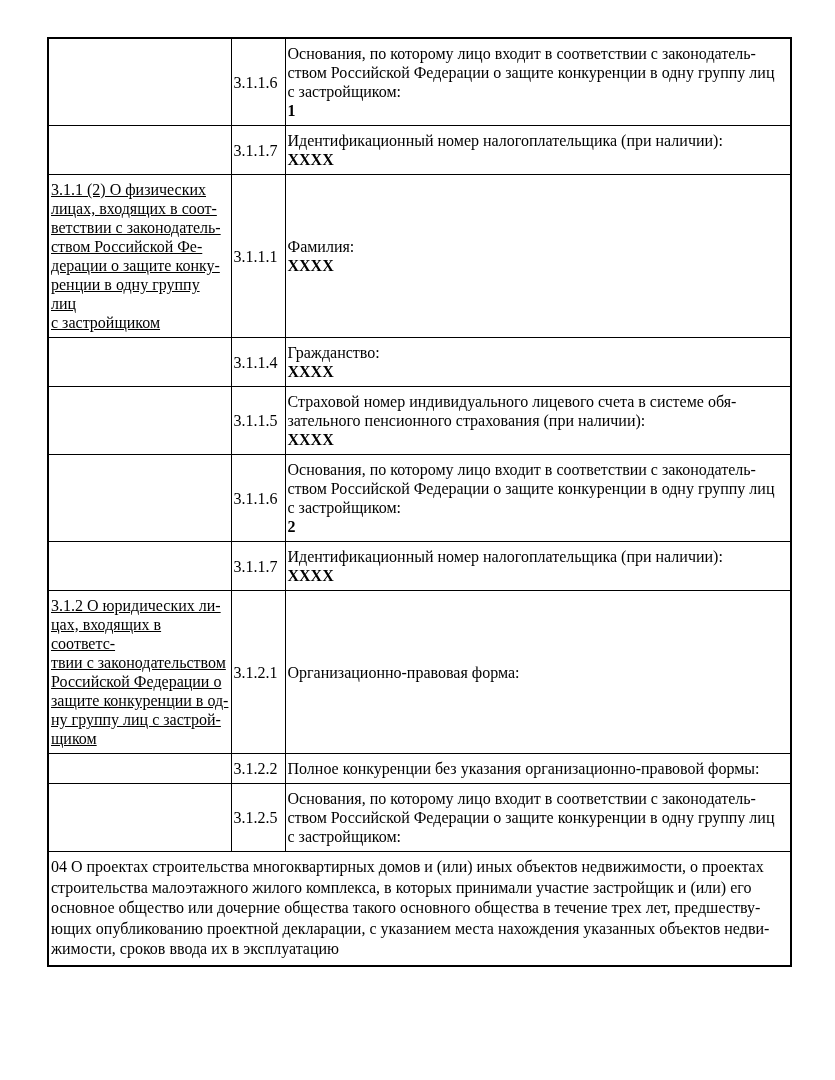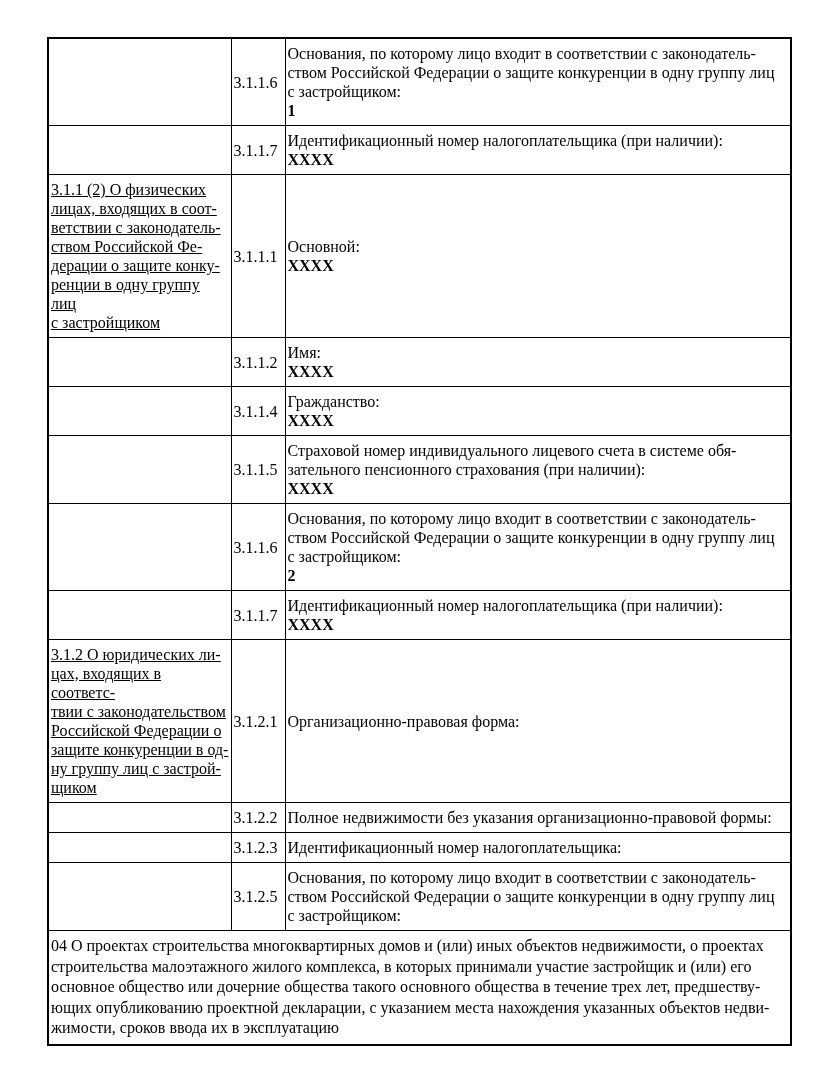--- a/index.html
+++ b/index.html
@@ -86,29 +86,21 @@
       <tr style="height:135px">
         <td class="section">3.1.1 (2) О физических
 лицах, входящих в соот-
 ветствии с законодатель-
 ством Российской Фе-
 дерации о защите конку-
 ренции в одну группу лиц
 с застройщиком</td>
         <td class="num">3.1.1.1</td>
         <td class="content">
-          <div class="lbl">Основной:</div>
-          <div class="val">XXXX</div>
-        </td>
-      </tr>
-      <tr style="height:38px">
-        <td class="section"></td>
-        <td class="num">3.1.1.2</td>
-        <td class="content">
-          <div class="lbl">Имя:</div>
+          <div class="lbl">Фамилия:</div>
           <div class="val">XXXX</div>
         </td>
       </tr>
       <tr style="height:39px">
         <td class="section"></td>
         <td class="num">3.1.1.4</td>
         <td class="content">
           <div class="lbl">Гражданство:</div>
           <div class="val">XXXX</div>
         </td>
@@ -151,29 +143,21 @@
         <td class="num">3.1.2.1</td>
         <td class="content">
           <div class="lbl">Организационно-правовая форма:</div>
           <div class="val"></div>
         </td>
       </tr>
       <tr style="height:20px">
         <td class="section"></td>
         <td class="num">3.1.2.2</td>
         <td class="content">
-          <div class="lbl">Полное недвижимости без указания организационно-правовой формы:</div>
-          <div class="val"></div>
-        </td>
-      </tr>
-      <tr style="height:20px">
-        <td class="section"></td>
-        <td class="num">3.1.2.3</td>
-        <td class="content">
-          <div class="lbl">Идентификационный номер налогоплательщика:</div>
+          <div class="lbl">Полное конкуренции без указания организационно-правовой формы:</div>
           <div class="val"></div>
         </td>
       </tr>
       <tr style="height:58px">
         <td class="section"></td>
         <td class="num">3.1.2.5</td>
         <td class="content">
           <div class="lbl">Основания, по которому лицо входит в соответствии с законодатель-
 ством Российской Федерации о защите конкуренции в одну группу лиц
 с застройщиком:</div>

